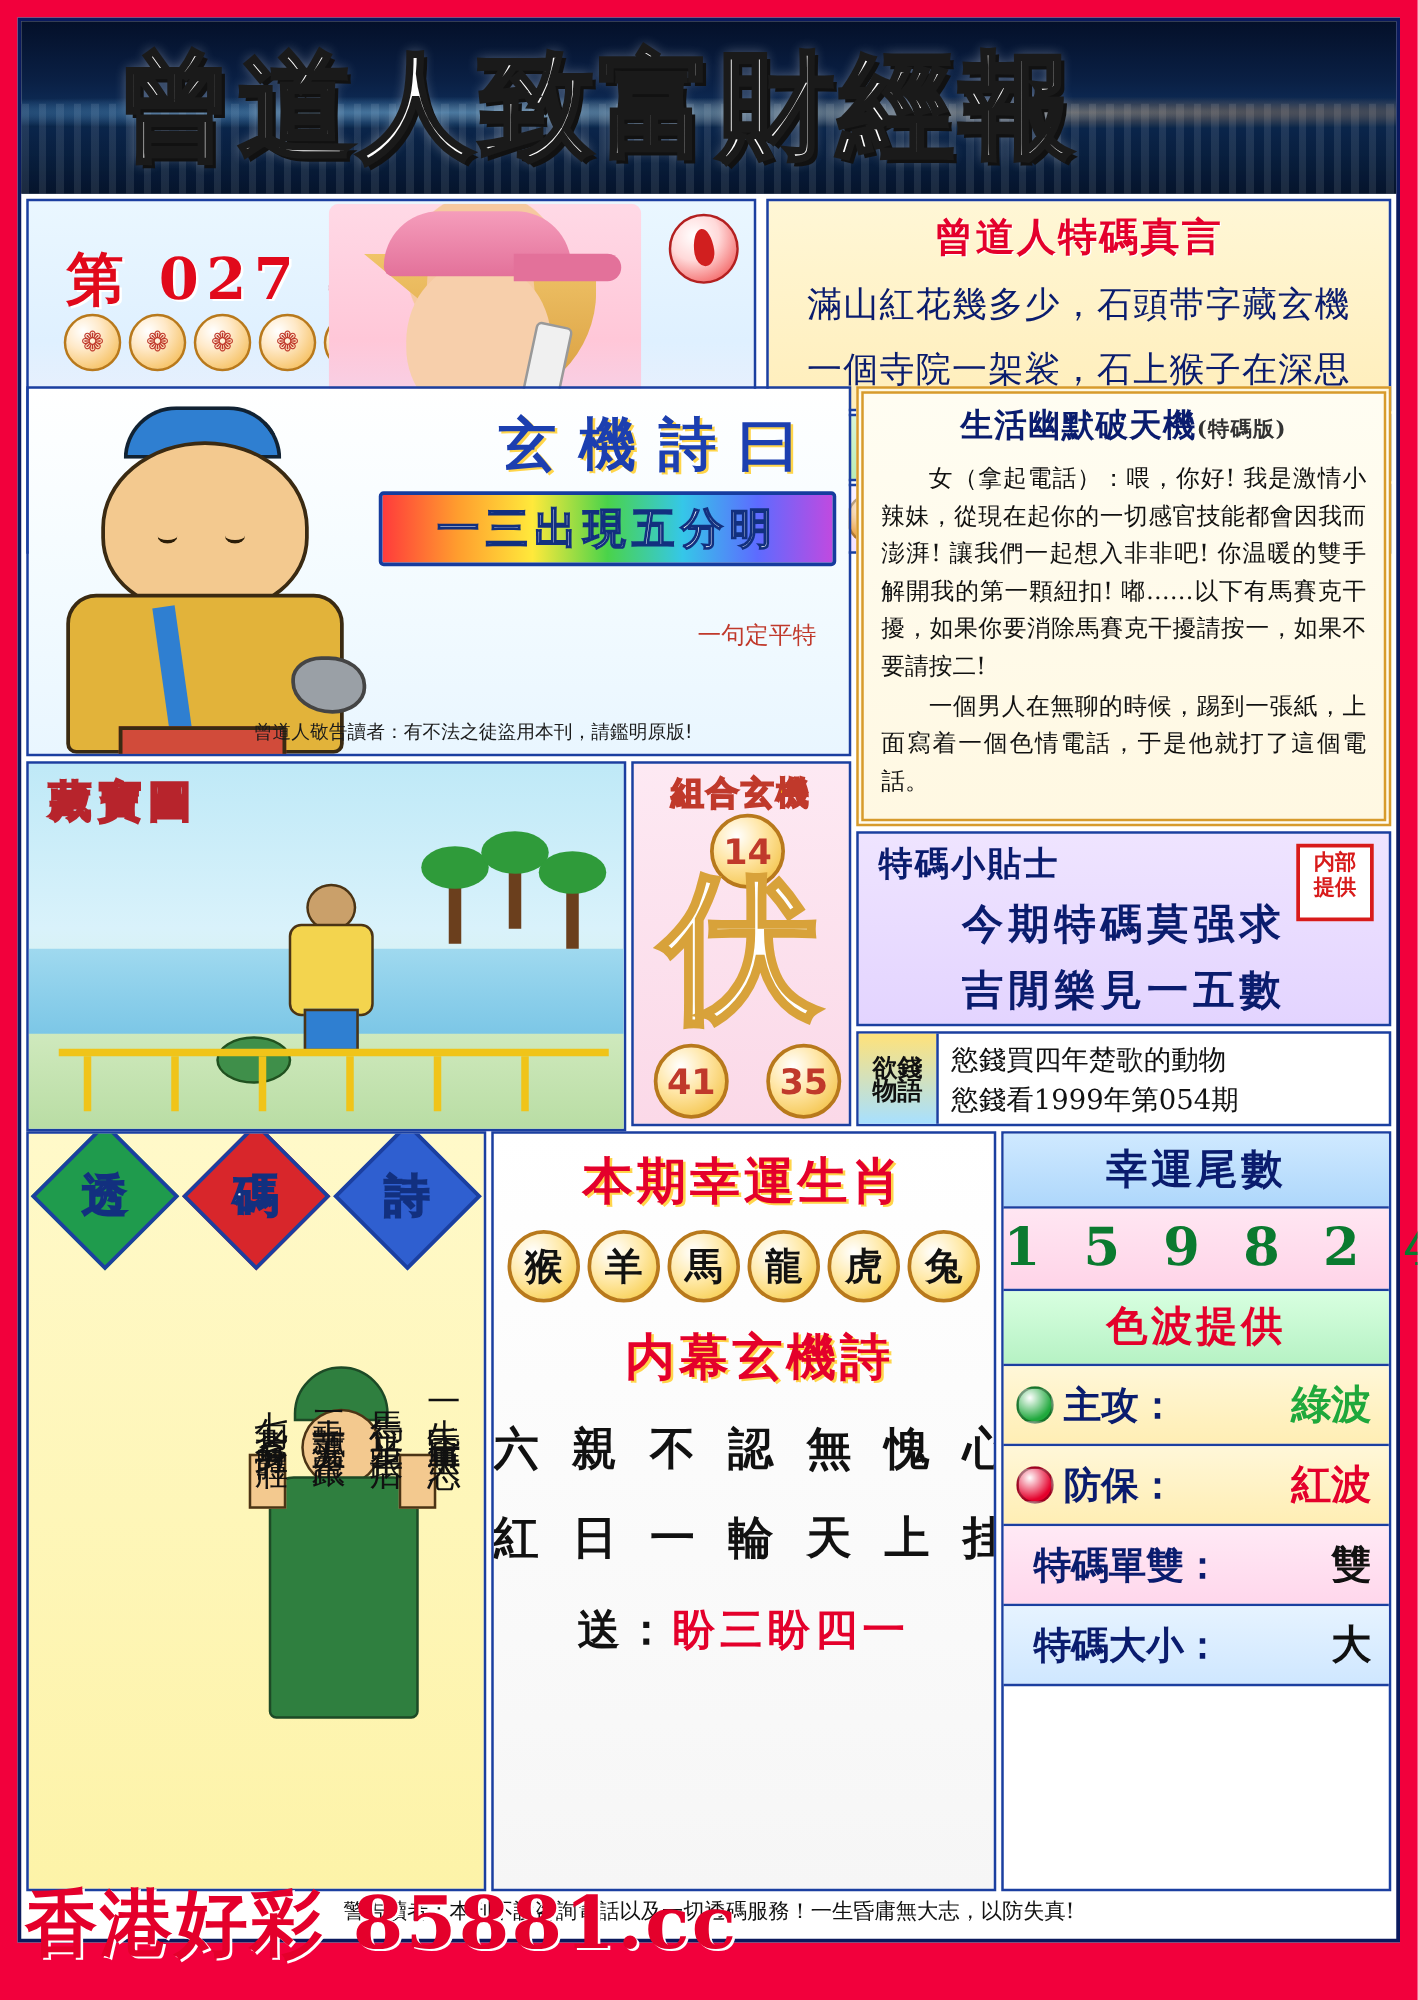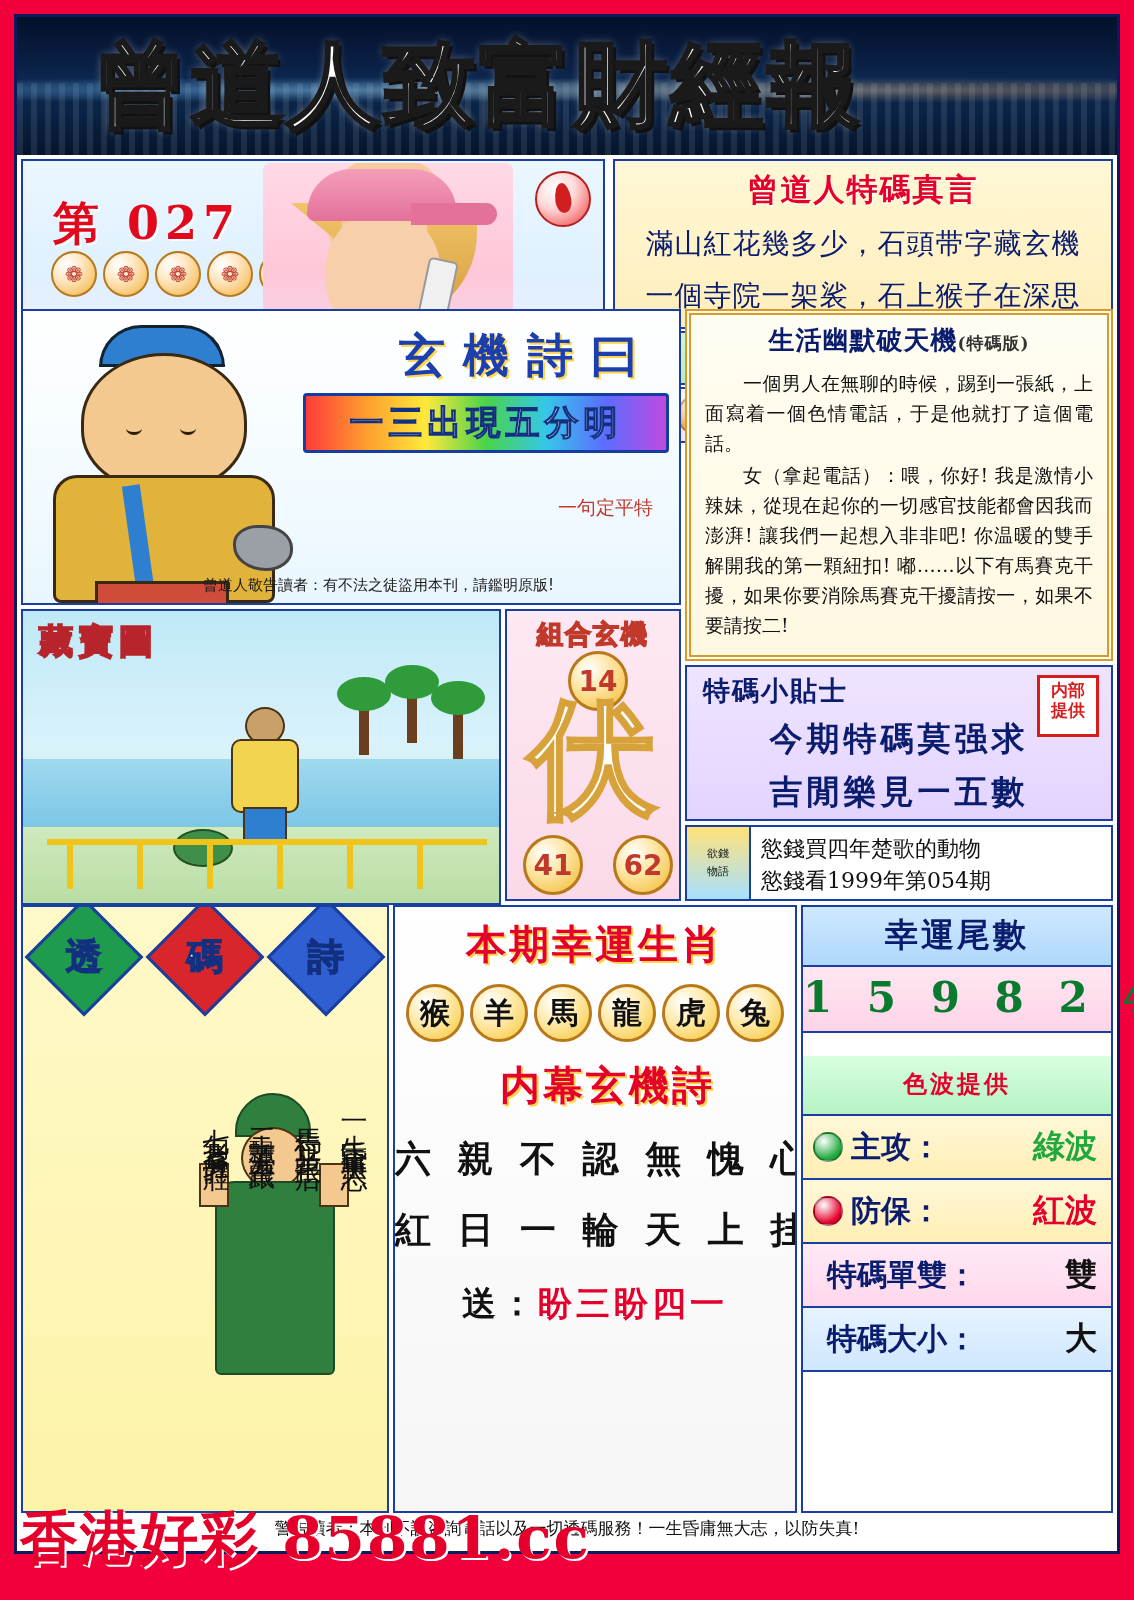--- a/index.html
+++ b/index.html
@@ -291,21 +291,21 @@
     box-sizing:border-box;
   }
   .money-box{
     position:absolute;left:668px;top:808px;width:428px;height:76px;
     background:#ffffff;border:2px solid #1b3fa0;box-sizing:border-box;display:flex;
   }
   .money-key{
     width:62px;background:linear-gradient(180deg,#ffe27a,#a7e0ff);
     border-right:2px solid #1b3fa0;
     font-family:"DejaVu Serif","Liberation Serif",serif;
-    font-size:11px;font-weight:normal;color:#111;
+    font-size:20px;font-weight:bold;color:#111;
     display:flex;flex-direction:column;align-items:center;justify-content:center;line-height:18px;text-align:right;
   }
   .money-val{flex:1;padding:6px 10px;}
   .money-val div{
     font-family:"DejaVu Serif","Liberation Serif",serif;
     font-size:22px;color:#111;line-height:32px;white-space:nowrap;
   }
   
   .bot-left{
     position:absolute;left:4px;top:888px;width:368px;height:608px;
@@ -387,22 +387,22 @@
     height:64px;background:linear-gradient(180deg,#ffe6f2,#ffd4e8);
     border-bottom:2px solid #1b3fa0;
     font-family:"DejaVu Serif","Liberation Serif",serif;
     font-size:42px;font-weight:bold;color:#0a7a2f;text-align:center;line-height:62px;
     letter-spacing:10px;white-space:nowrap;
   }
   .br-head2{
     height:58px;background:linear-gradient(180deg,#d8ffe0,#b6f2c4);
     border-bottom:2px solid #1b3fa0;
     font-family:"DejaVu Serif","Liberation Serif",serif;
-    font-size:24px;font-weight:bold;color:#e4002b;text-align:center;line-height:56px;
-    letter-spacing:3px;white-space:nowrap;margin-top:23px;
+    font-size:33px;font-weight:bold;color:#e4002b;text-align:center;line-height:56px;
+    letter-spacing:3px;white-space:nowrap;
   }
   .br-row{
     height:64px;border-bottom:2px solid #1b3fa0;
     display:flex;align-items:center;padding-left:10px;box-sizing:border-box;
     background:linear-gradient(180deg,#fff7d8,#ffeeb4);
   }
   .br-row .bdot{
     width:26px;height:26px;border-radius:50%;margin-right:8px;flex:none;
     border:2px solid rgba(0,0,0,.3);
   }
@@ -516,22 +516,22 @@
       </div>
       <div class="poem-note">一句定平特</div>
       <div class="poem-warn">曾道人敬告讀者：有不法之徒盜用本刊，請鑑明原版!</div>
     </div>
 
     <div class="humor-box">
       <div class="humor-title">
         <span>生活幽默破天機</span><small>(特碼版)</small>
       </div>
       <div class="humor-text">
+        <p>女（拿起電話）：喂，你好! 我是激情小辣妹，從現在起你的一切感官技能都會因我而澎湃! 讓我們一起想入非非吧! 你温暖的雙手解開我的第一顆紐扣! 嘟……以下有馬賽克干擾，如果你要消除馬賽克干擾請按一，如果不要請按二!</p>
         <p>一個男人在無聊的時候，踢到一張紙，上面寫着一個色情電話，于是他就打了這個電話。</p>
-        <p>女（拿起電話）：喂，你好! 我是激情小辣妹，從現在起你的一切感官技能都會因我而澎湃! 讓我們一起想入非非吧! 你温暖的雙手解開我的第一顆紐扣! 嘟……以下有馬賽克干擾，如果你要消除馬賽克干擾請按一，如果不要請按二!</p>
       </div>
     </div>
 
     <div class="treasure-box">
       <div class="water"></div>
       <div class="ground"></div>
       <div class="tree" style="left:336px;top:92px;"></div>
       <div class="tree" style="left:384px;top:80px;"></div>
       <div class="tree" style="left:430px;top:96px;"></div>
       <div class="fig">
@@ -549,21 +549,21 @@
           <i style="left:370px;"></i>
       </div>
       <div class="treasure-title">藏寶圖</div>
     </div>
 
     <div class="combo-box">
       <div class="combo-title">組合玄機</div>
       <div class="cball" style="left:61px;top:40px;">14</div>
       <div class="combo-char">伏</div>
       <div class="cball" style="left:16px;top:224px;">41</div>
-      <div class="cball" style="left:106px;top:224px;">62</div>
+      <div class="cball" style="left:106px;top:224px;">35</div>
     </div>
 
     <div class="tips-box">
       <div class="stamp">内部<br>提供</div>
       <div class="tips-title">特碼小貼士</div>
       <div class="tips-line">今期特碼莫强求</div>
       <div class="tips-line">吉閒樂見一五數</div>
     </div>
 
     <div class="money-box">

